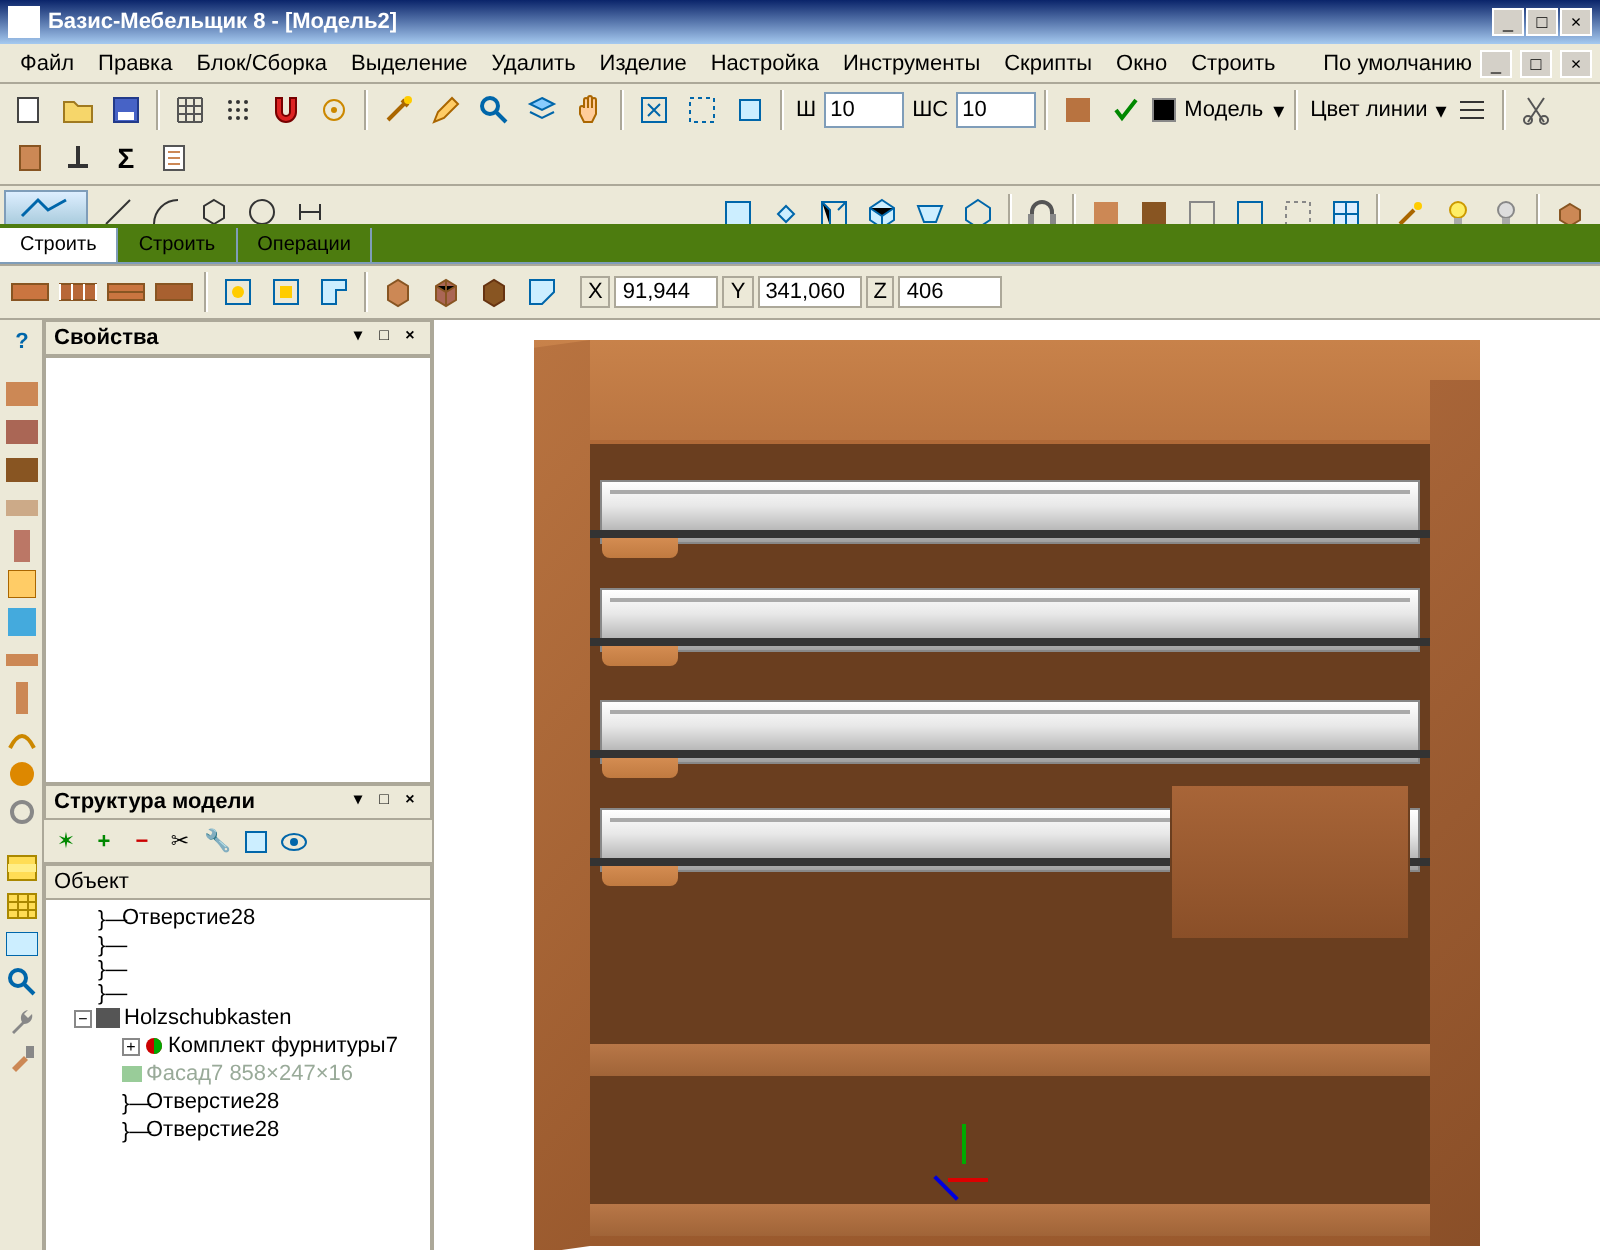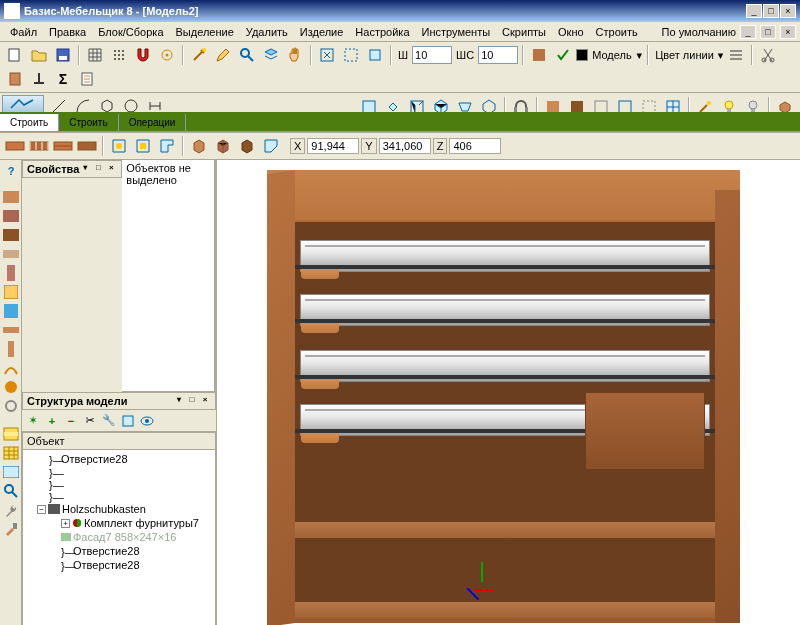--- a/index.html
+++ b/index.html
@@ -19,21 +19,21 @@
 .tinput { width: 40px; height: 18px; border: 1px solid #7f9db9; background: #fff; padding: 0 2px; }
 .tlabel { padding: 0 2px; }
 .main-area { display: flex; height: calc(100% - 132px); }
 .left-strip { width: 22px; background: #ece9d8; border-right: 1px solid #aca899; display: flex; flex-direction: column; padding: 2px; gap: 1px; }
 .left-strip .tbtn { width: 18px; height: 18px; }
 .left-panel { width: 195px; background: #ece9d8; border-right: 1px solid #aca899; display: flex; flex-direction: column; }
 .panel-header { height: 18px; background: #ece9d8; border: 1px solid #aca899; display: flex; align-items: center; padding: 0 4px; font-weight: bold; }
 .panel-header-btns { margin-left: auto; display: flex; gap: 1px; }
 .ph-btn { width: 12px; height: 12px; font-size: 8px; cursor: pointer; text-align: center; }
 .panel-body { flex: 1; background: #fff; border: 1px solid #aca899; overflow: hidden; }
-.props-panel { height: 232px; display: flex; flex-direction: row; }
+.props-panel { height: 232px; display: flex; flex-direction: column; }
 .props-status { padding: 2px 4px; background: #fff; border-bottom: 1px solid #aca899; }
 .props-grid-head { display: flex; background: #ece9d8; border-bottom: 1px solid #aca899; }
 .props-col { flex: 1; padding: 2px 4px; border-right: 1px solid #aca899; }
 .struct-panel { flex: 1; display: flex; flex-direction: column; }
 .struct-toolbar { height: 22px; background: #ece9d8; border-bottom: 1px solid #aca899; display: flex; align-items: center; padding: 0 2px; gap: 1px; }
 .struct-toolbar .tbtn { width: 18px; height: 18px; }
 .tree { padding: 2px; overflow: auto; height: calc(100% - 40px); font-size: 10px; }
 .tree-head { background: #ece9d8; padding: 2px 4px; border-bottom: 1px solid #aca899; }
 .tree-item { padding: 1px 2px 1px 24px; white-space: nowrap; display: flex; align-items: center; gap: 2px; }
 .tree-item.l2 { padding-left: 36px; }
@@ -569,21 +569,20 @@
   <div class="left-panel">
     <div class="props-panel">
       <div class="panel-header">
         <span>Свойства</span>
         <div class="panel-header-btns">
           <div class="ph-btn">▾</div>
           <div class="ph-btn">□</div>
           <div class="ph-btn">×</div>
         </div>
       </div>
-      <div class="props-status">Объектов не выделено</div>
       <div class="panel-body"></div>
     </div>
 
     <div class="struct-panel">
       <div class="panel-header">
         <span>Структура модели</span>
         <div class="panel-header-btns">
           <div class="ph-btn">▾</div>
           <div class="ph-btn">□</div>
           <div class="ph-btn">×</div>

